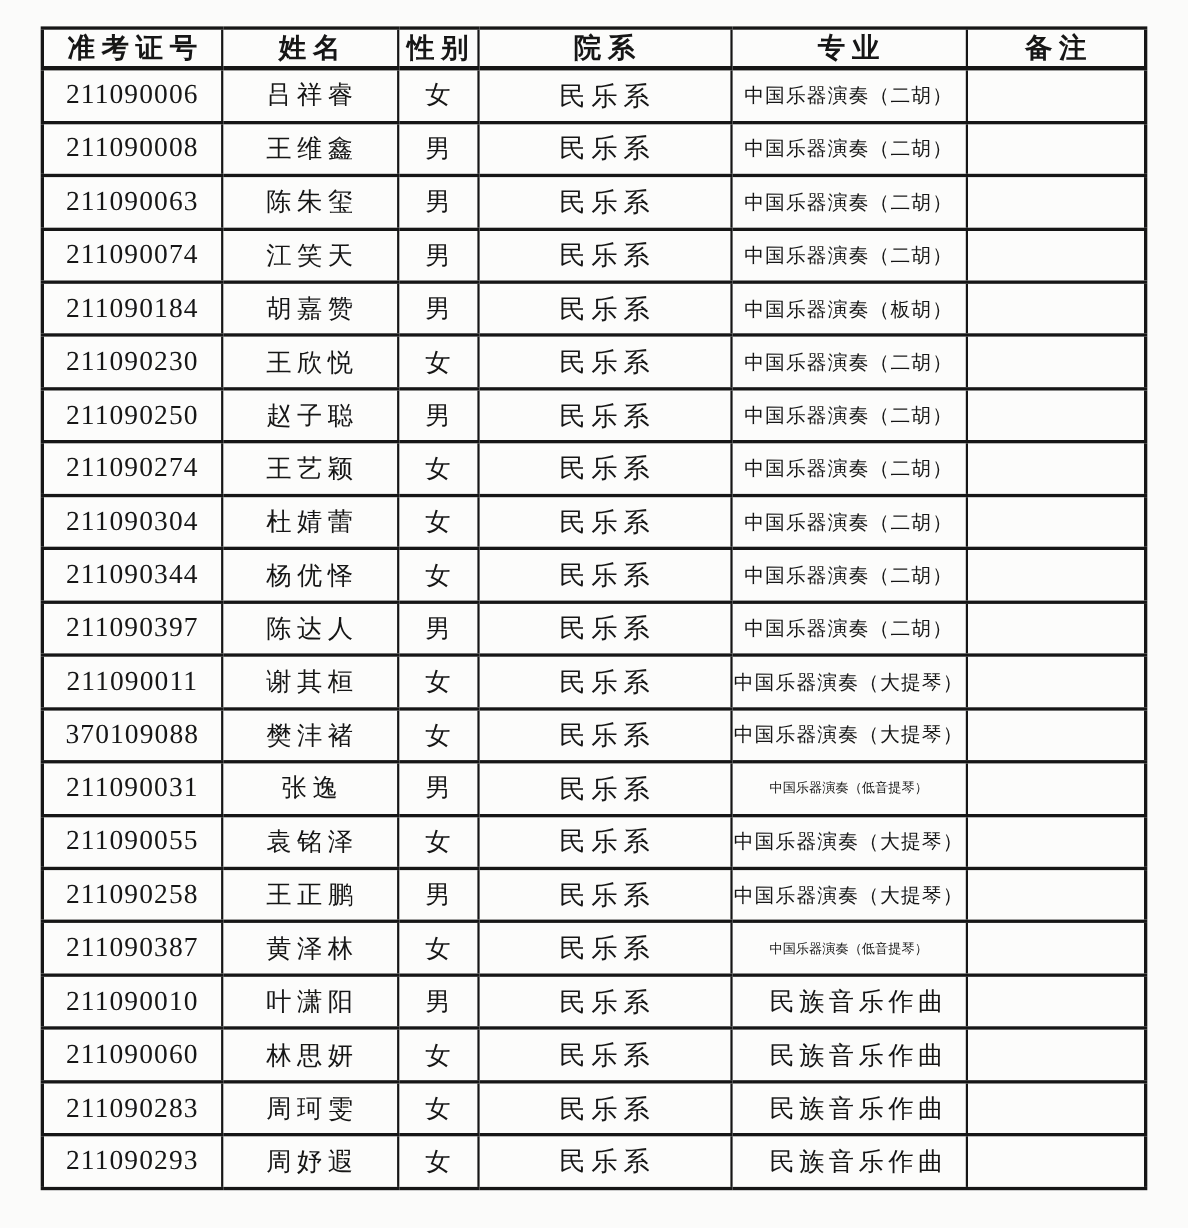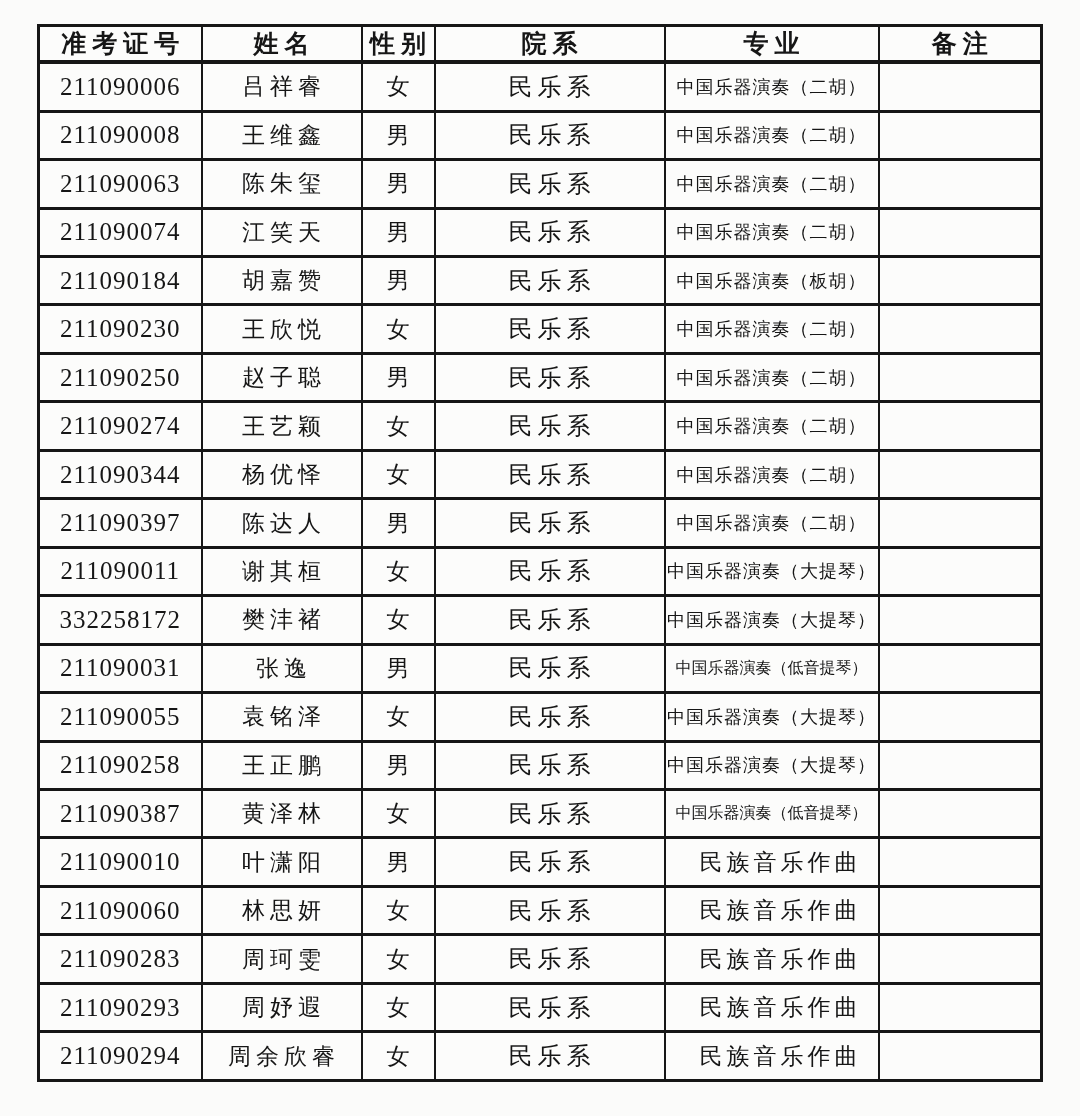--- a/index.html
+++ b/index.html
@@ -67,21 +67,21 @@
   td.major-lg {
     font-size: 23px;
     letter-spacing: 4px;
     padding-left: 18px;
   }
   td.major-sm {
     font-size: 18px;
     letter-spacing: 1px;
   }
   td.major-xs {
-    font-size: 16px;
+    font-size: 12px;
     letter-spacing: 0;
   }
 </style>
 </head>
 <body>
 
 <div class="page" data-name="document-page">
   <table class="admission" data-name="admission-table">
     <colgroup>
       <col style="width:163px">
@@ -160,20 +160,28 @@
         </tr>
         <tr data-name="table-row">
           <td data-name="cell-exam-number">211090274</td>
           <td data-name="cell-name">王艺颖</td>
           <td data-name="cell-gender">女</td>
           <td data-name="cell-department">民乐系</td>
           <td data-name="cell-major" class="major-sm">中国乐器演奏（二胡）</td>
           <td data-name="cell-note"></td>
         </tr>
         <tr data-name="table-row">
+          <td data-name="cell-exam-number">211090304</td>
+          <td data-name="cell-name">杜婧蕾</td>
+          <td data-name="cell-gender">女</td>
+          <td data-name="cell-department">民乐系</td>
+          <td data-name="cell-major" class="major-sm">中国乐器演奏（二胡）</td>
+          <td data-name="cell-note"></td>
+        </tr>
+        <tr data-name="table-row">
           <td data-name="cell-exam-number">211090344</td>
           <td data-name="cell-name">杨优怿</td>
           <td data-name="cell-gender">女</td>
           <td data-name="cell-department">民乐系</td>
           <td data-name="cell-major" class="major-sm">中国乐器演奏（二胡）</td>
           <td data-name="cell-note"></td>
         </tr>
         <tr data-name="table-row">
           <td data-name="cell-exam-number">211090397</td>
           <td data-name="cell-name">陈达人</td>
@@ -184,21 +192,21 @@
         </tr>
         <tr data-name="table-row">
           <td data-name="cell-exam-number">211090011</td>
           <td data-name="cell-name">谢其桓</td>
           <td data-name="cell-gender">女</td>
           <td data-name="cell-department">民乐系</td>
           <td data-name="cell-major" class="major-sm">中国乐器演奏（大提琴）</td>
           <td data-name="cell-note"></td>
         </tr>
         <tr data-name="table-row">
-          <td data-name="cell-exam-number">332258172</td>
+          <td data-name="cell-exam-number">370109088</td>
           <td data-name="cell-name">樊沣褚</td>
           <td data-name="cell-gender">女</td>
           <td data-name="cell-department">民乐系</td>
           <td data-name="cell-major" class="major-sm">中国乐器演奏（大提琴）</td>
           <td data-name="cell-note"></td>
         </tr>
         <tr data-name="table-row">
           <td data-name="cell-exam-number">211090031</td>
           <td data-name="cell-name">张逸</td>
           <td data-name="cell-gender">男</td>
@@ -250,28 +258,20 @@
           <td data-name="cell-exam-number">211090283</td>
           <td data-name="cell-name">周珂雯</td>
           <td data-name="cell-gender">女</td>
           <td data-name="cell-department">民乐系</td>
           <td data-name="cell-major" class="major-lg">民族音乐作曲</td>
           <td data-name="cell-note"></td>
         </tr>
         <tr data-name="table-row">
           <td data-name="cell-exam-number">211090293</td>
           <td data-name="cell-name">周妤遐</td>
-          <td data-name="cell-gender">女</td>
-          <td data-name="cell-department">民乐系</td>
-          <td data-name="cell-major" class="major-lg">民族音乐作曲</td>
-          <td data-name="cell-note"></td>
-        </tr>
-        <tr data-name="table-row">
-          <td data-name="cell-exam-number">211090294</td>
-          <td data-name="cell-name">周余欣睿</td>
           <td data-name="cell-gender">女</td>
           <td data-name="cell-department">民乐系</td>
           <td data-name="cell-major" class="major-lg">民族音乐作曲</td>
           <td data-name="cell-note"></td>
         </tr>
       </tbody>
   </table>
 </div>
 
 </body></html>

